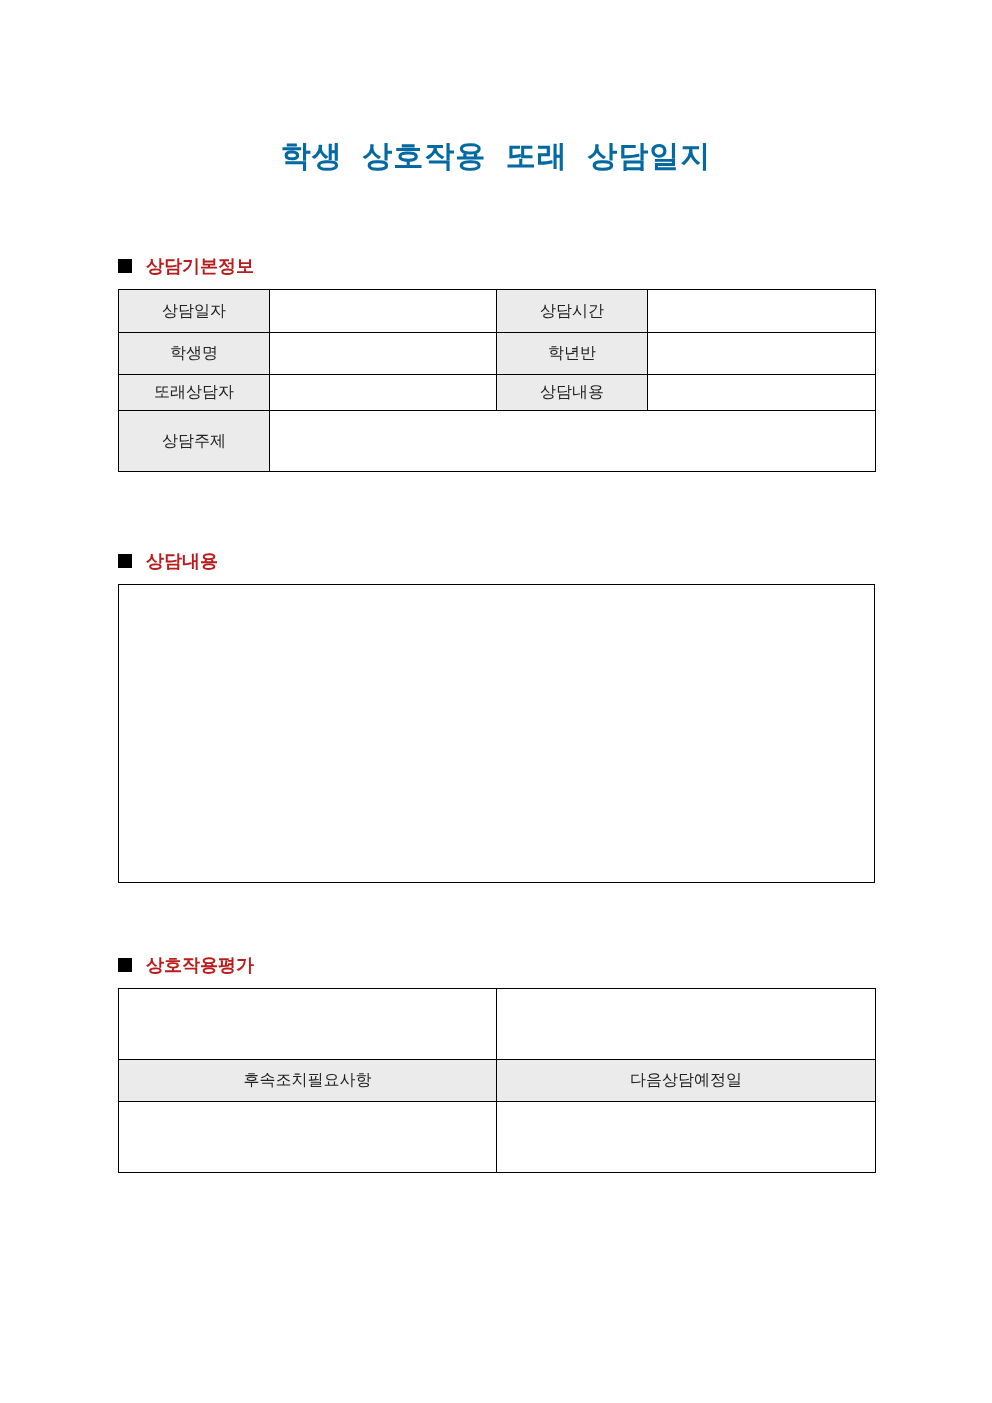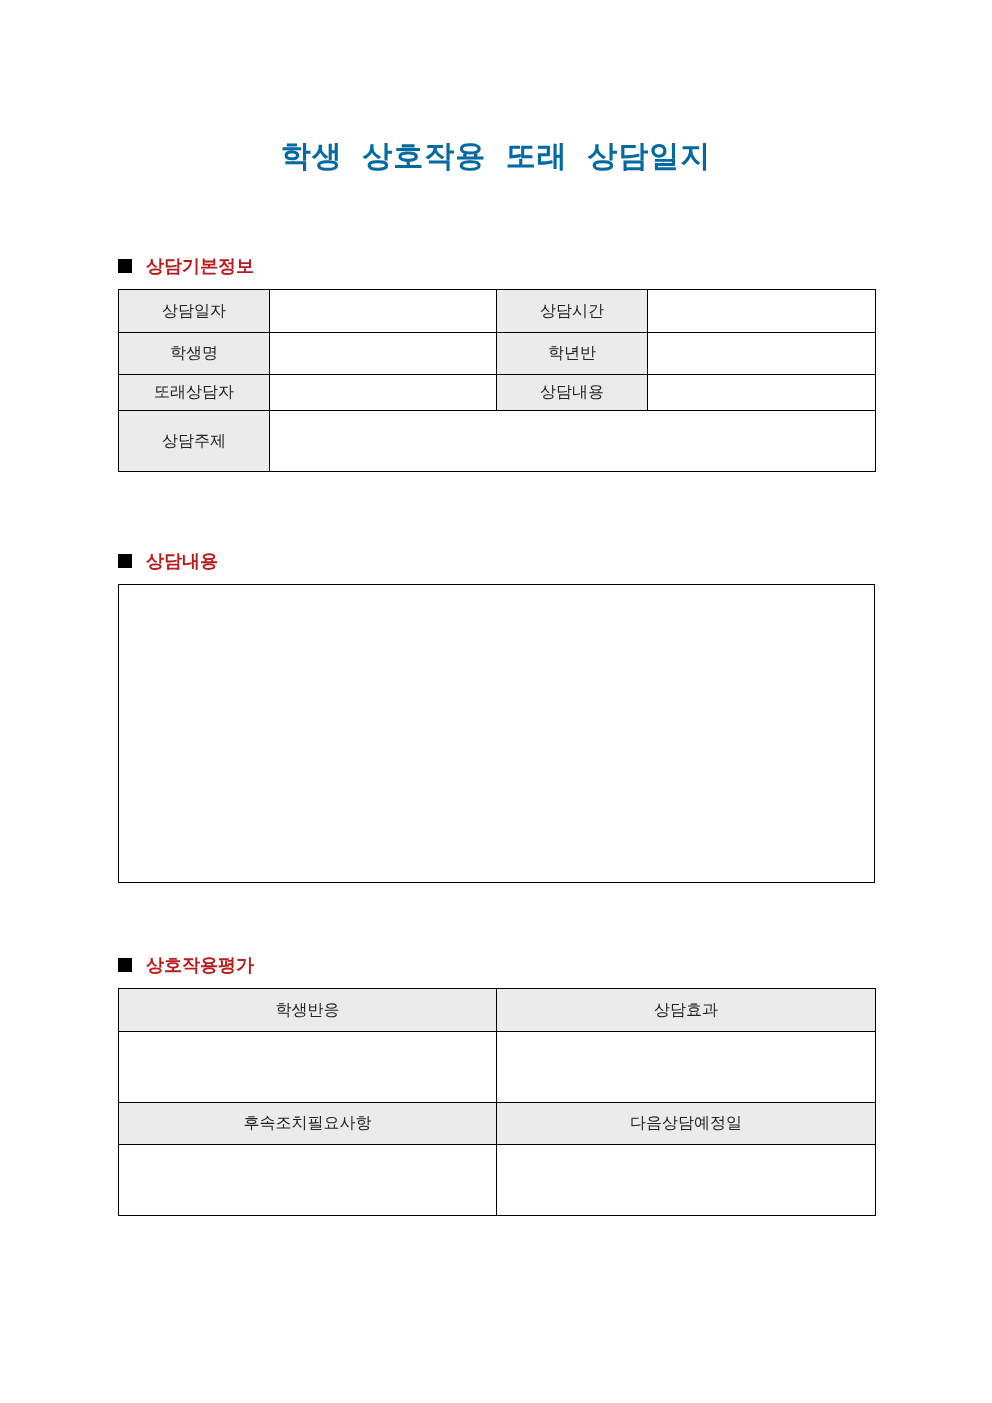--- a/index.html
+++ b/index.html
@@ -131,24 +131,20 @@
     <span class="sq"></span>
     <span>상호작용평가</span>
   </div>
 
   <table class="grid" style="top:988px;">
     <colgroup>
       <col style="width:378px">
       <col style="width:379px">
     </colgroup>
     <tbody>
-        <tr style="height:43px;">
-      <td class="label">학생반응</td>
-      <td class="label">상담효과</td>
-    </tr>
     <tr style="height:71px;">
       <td class="value"></td>
       <td class="value"></td>
     </tr>
     <tr style="height:42px;margin-left:36px;">
       <td class="label">후속조치필요사항</td>
       <td class="label">다음상담예정일</td>
     </tr>
     <tr style="height:71px;">
       <td class="value"></td>

